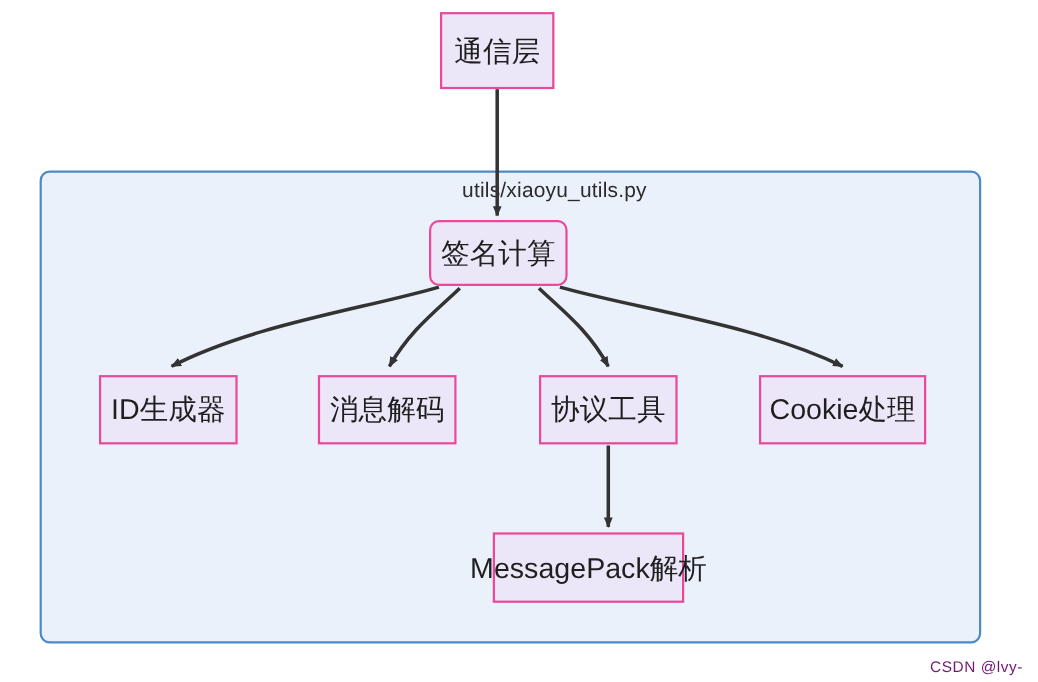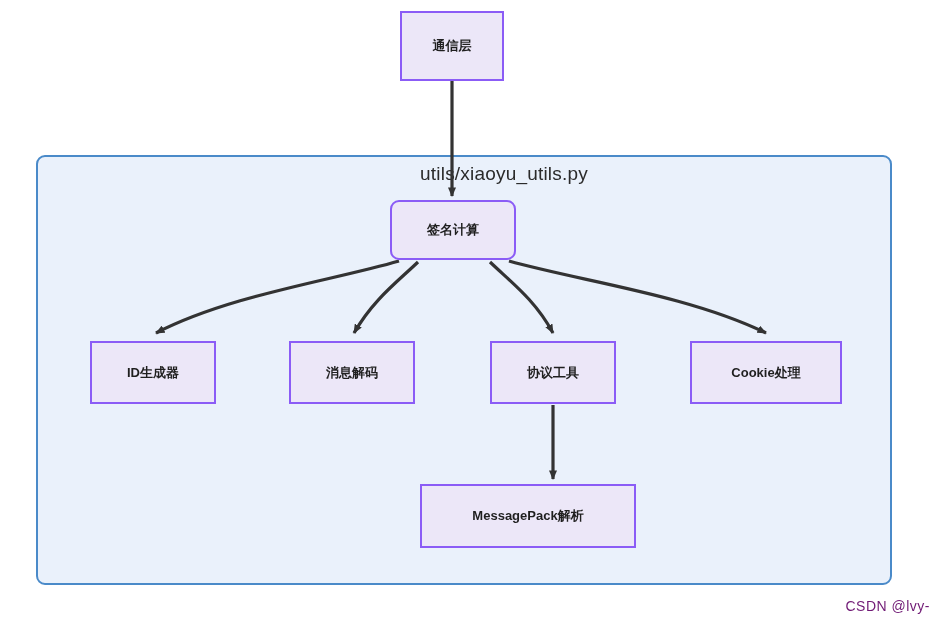--- a/index.html
+++ b/index.html
@@ -44,37 +44,36 @@
     text-align: center;
     font-size: 19px;
     color: #2b2b2b;
     letter-spacing: 0.2px;
     margin-left: 32px;
   }
   .node {
     position: absolute;
     box-sizing: border-box;
     background: #ece7f8;
-    border: 2px solid #8b5cf6;
+    border: 2px solid #ec4899;
     color: #1f1f1f;
-    font-size: 13px;
+    font-size: 26px;
     display: flex;
     align-items: center;
     justify-content: center;
     white-space: nowrap;
-    font-weight: bold;
   }
   .node.rounded { border-radius: 9px; }
   #node-comm      { left: 400px; top: 11px;  width: 104px; height: 70px; }
   #node-proto     { left: 390px; top: 200px; width: 126px; height: 60px; }
   #node-idgen     { left: 90px;  top: 341px; width: 126px; height: 63px; }
   #node-sign      { left: 289px; top: 341px; width: 126px; height: 63px; }
   #node-decode    { left: 490px; top: 341px; width: 126px; height: 63px; }
   #node-cookie    { left: 690px; top: 341px; width: 152px; height: 63px; justify-content: center; }
-  #node-msgpack   { left: 420px; top: 484px; width: 216px; height: 64px; }
+  #node-msgpack   { left: 448px; top: 484px; width: 174px; height: 64px; }
   .watermark {
     position: absolute;
     right: 14px;
     bottom: 6px;
     font-size: 14px;
     color: #701a75;
     letter-spacing: 0.5px;
     user-select: none;
   }
 </style>

